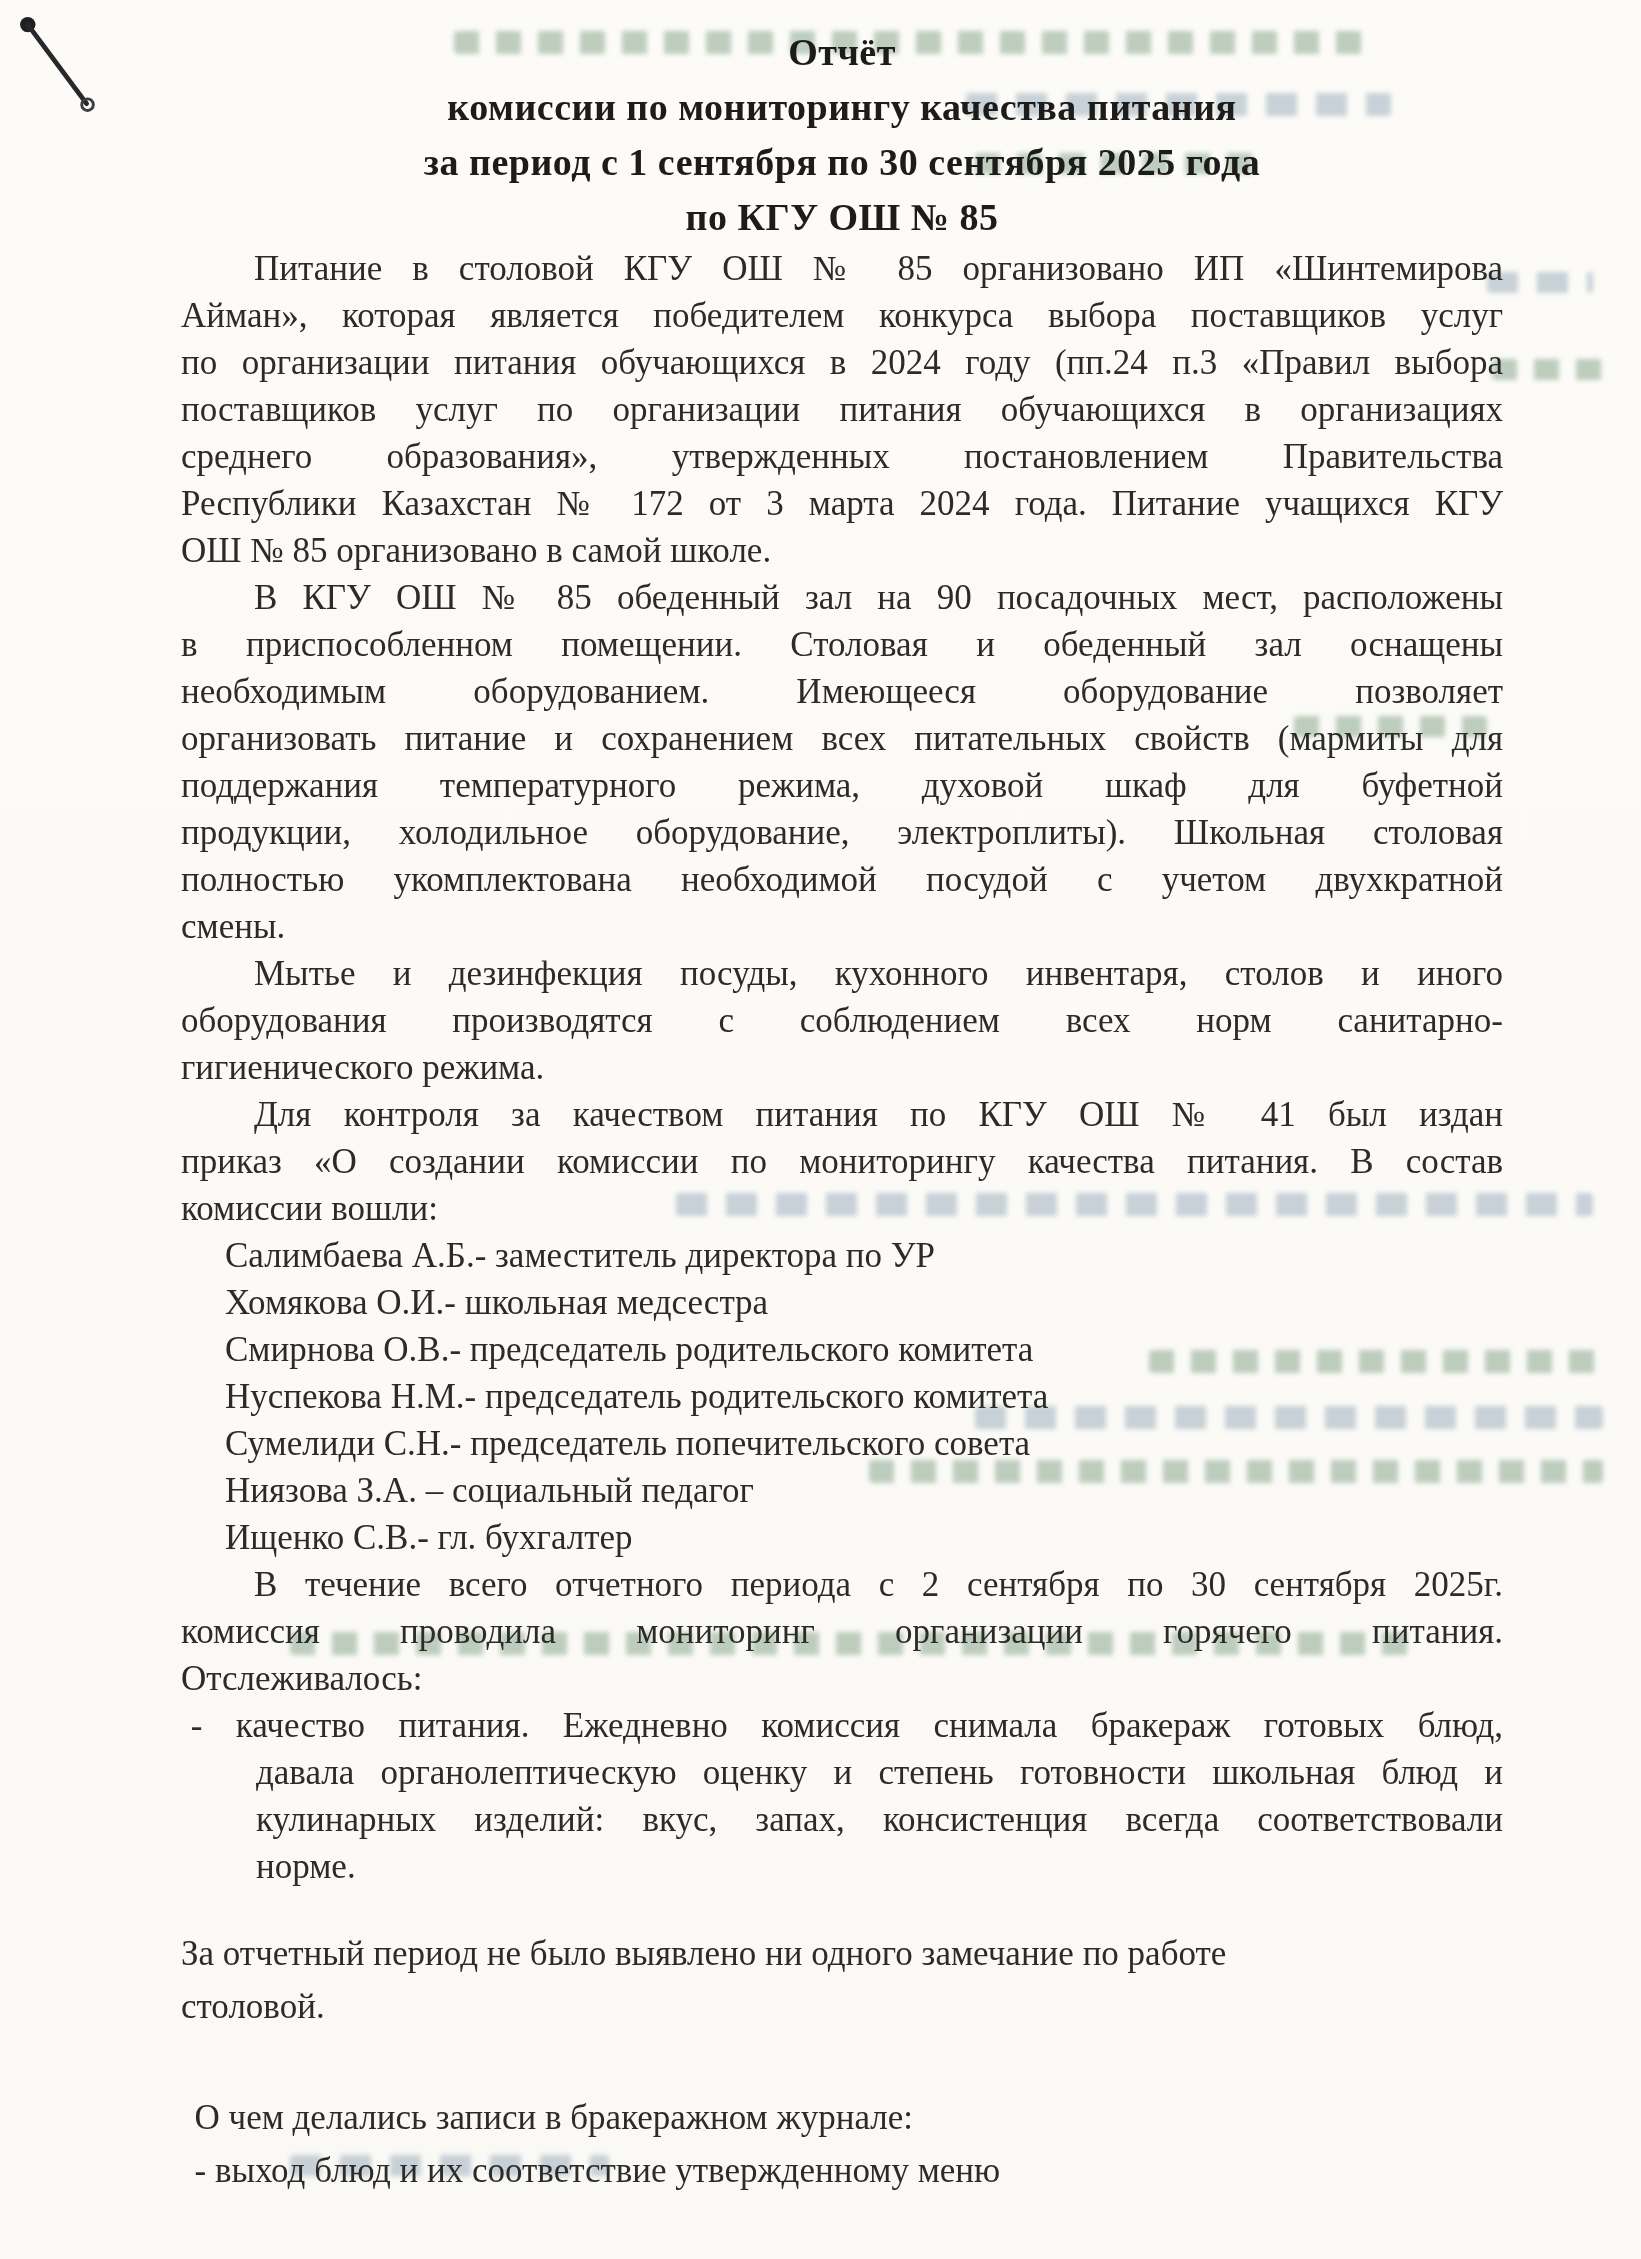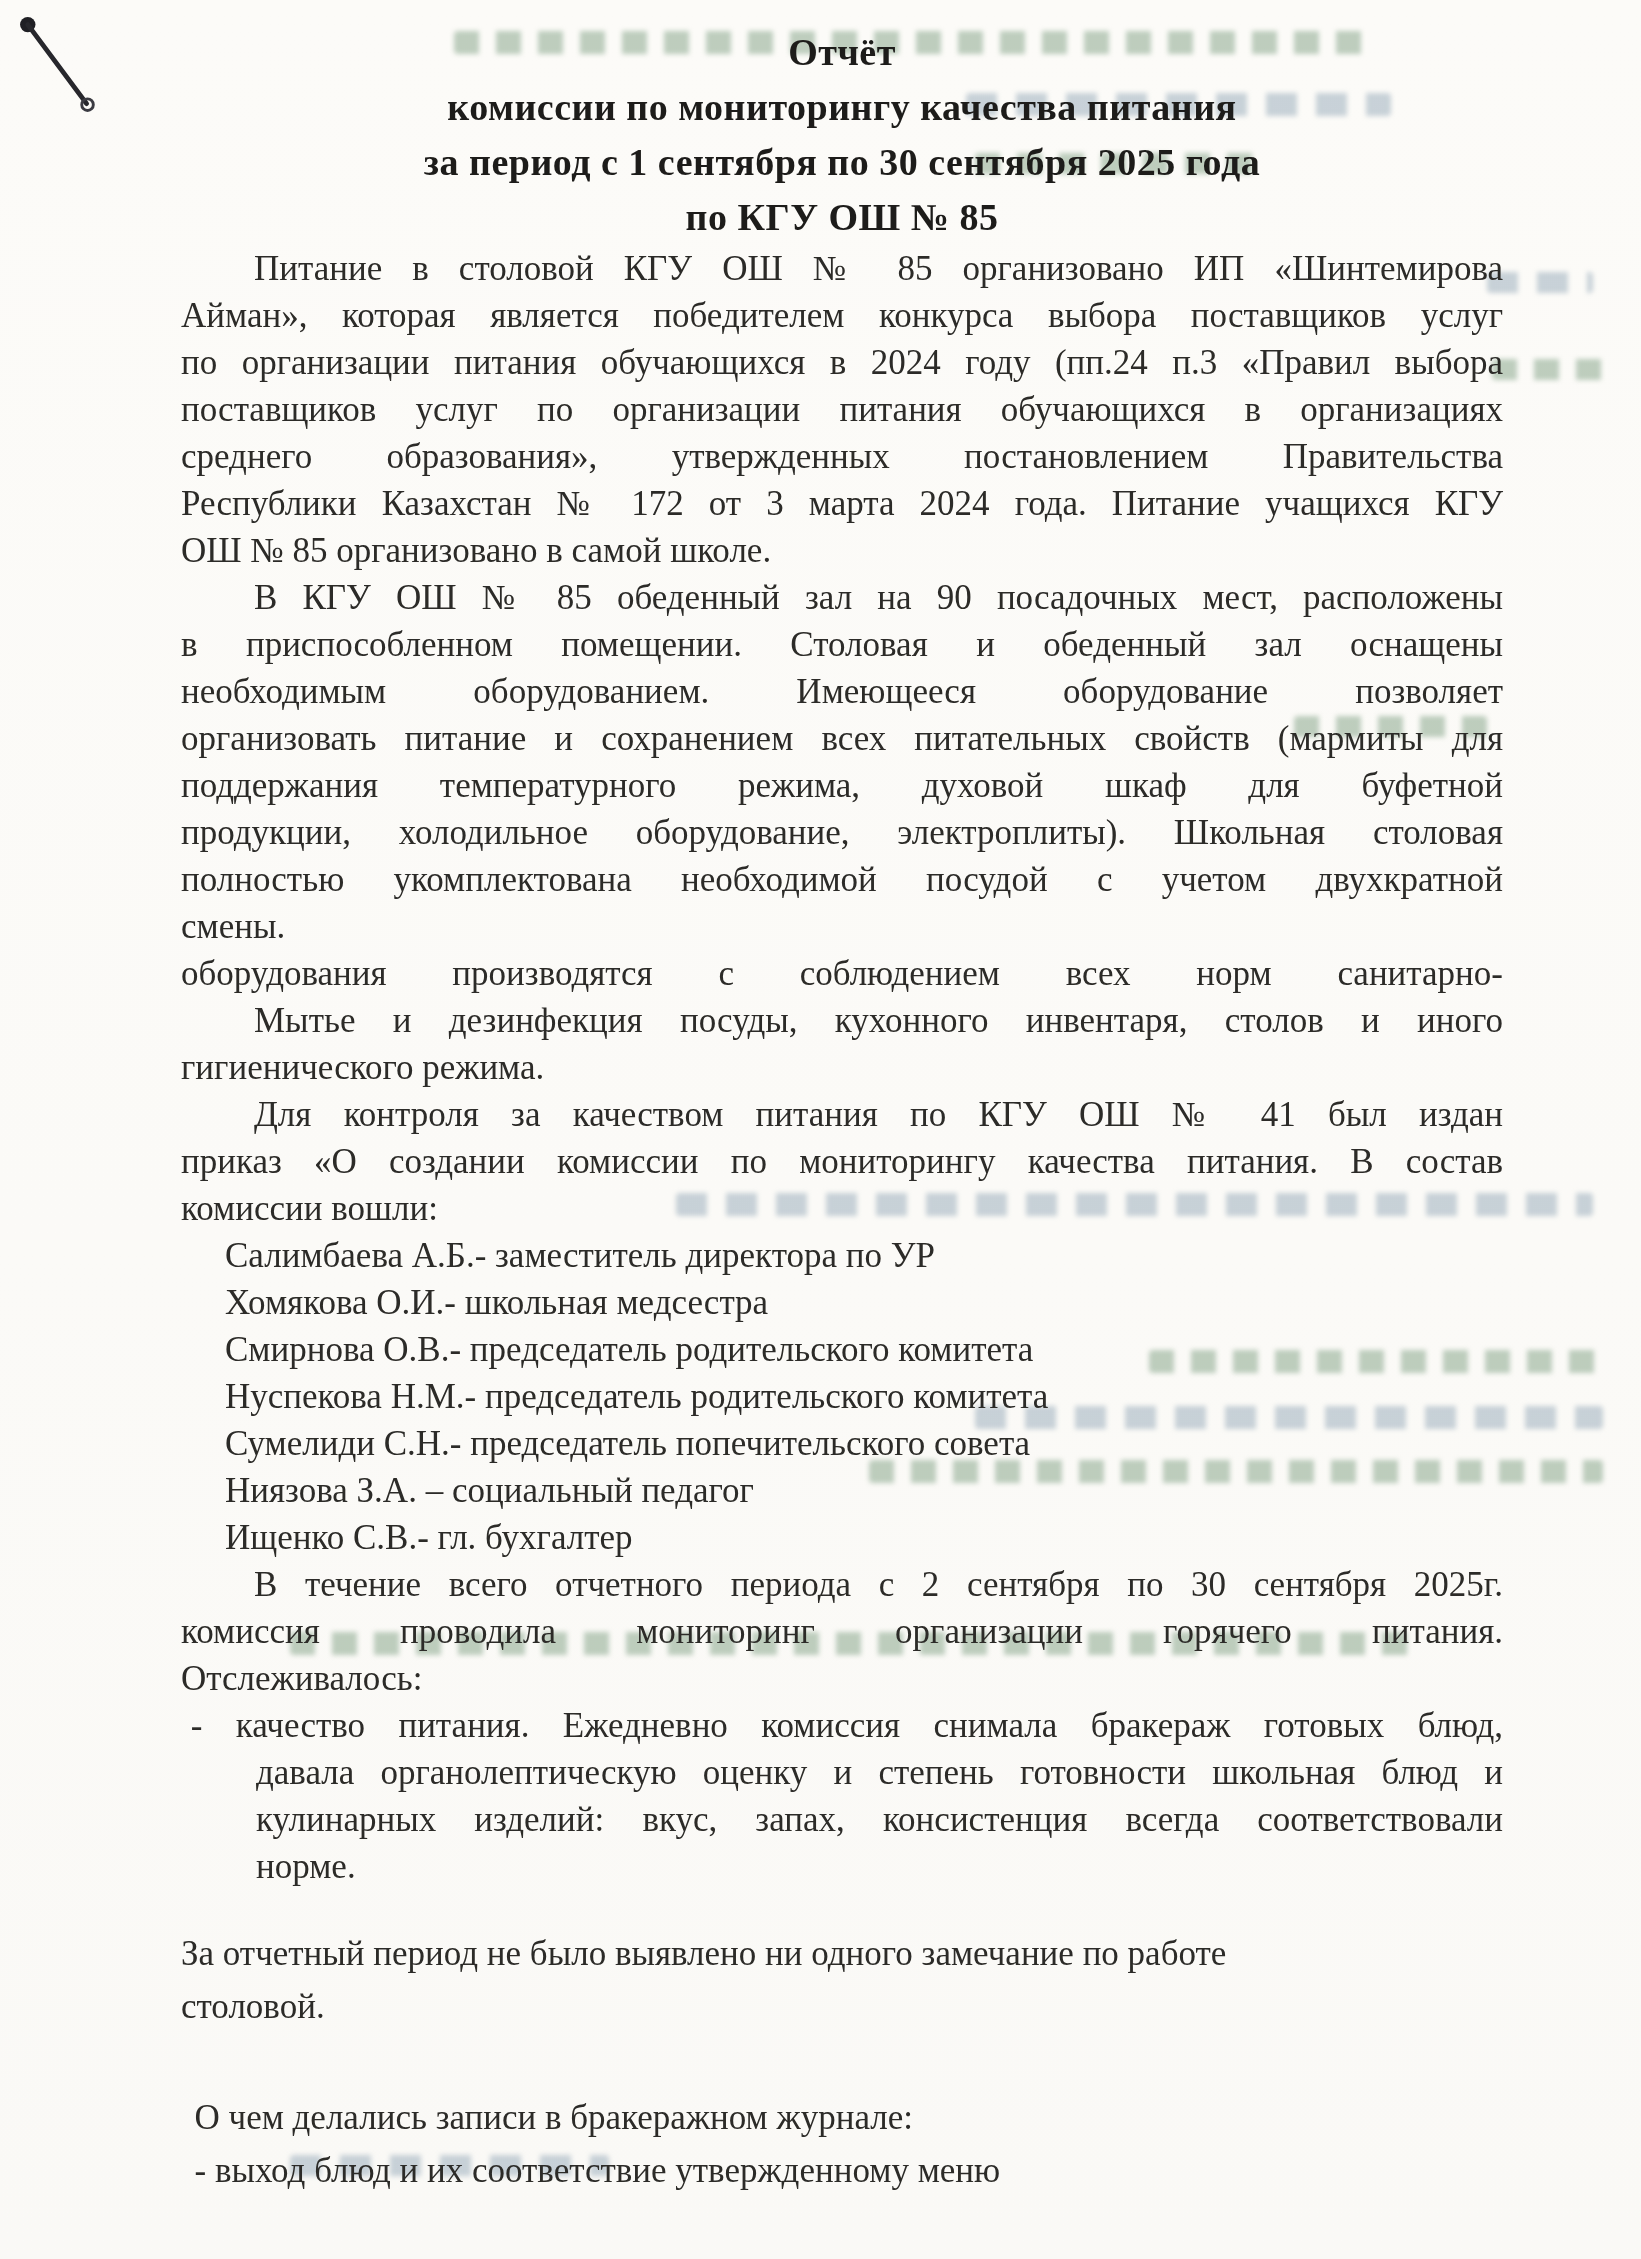--- a/index.html
+++ b/index.html
@@ -79,22 +79,22 @@
       <div class="line">в приспособленном помещении. Столовая и обеденный зал оснащены</div>
       <div class="line">необходимым оборудованием. Имеющееся оборудование позволяет</div>
       <div class="line">организовать питание и сохранением всех питательных свойств (мармиты для</div>
       <div class="line">поддержания температурного режима, духовой шкаф для буфетной</div>
       <div class="line">продукции, холодильное оборудование, электроплиты). Школьная столовая</div>
       <div class="line">полностью укомплектована необходимой посудой с учетом двухкратной</div>
       <div class="line last">смены.</div>
     </div>
 
     <div class="para">
+      <div class="line ind">Мытье и дезинфекция посуды, кухонного инвентаря, столов и иного</div>
       <div class="line">оборудования производятся с соблюдением всех норм санитарно-</div>
-      <div class="line ind">Мытье и дезинфекция посуды, кухонного инвентаря, столов и иного</div>
       <div class="line last">гигиенического режима.</div>
     </div>
 
     <div class="para">
       <div class="line ind">Для контроля за качеством питания по КГУ ОШ № 41 был издан</div>
       <div class="line">приказ «О создании комиссии по мониторингу качества питания. В состав</div>
       <div class="line last">комиссии вошли:</div>
     </div>
 
     <div class="para">

